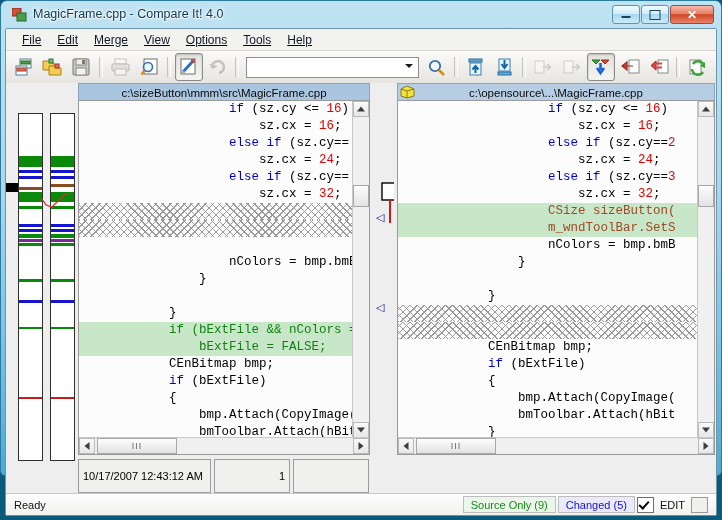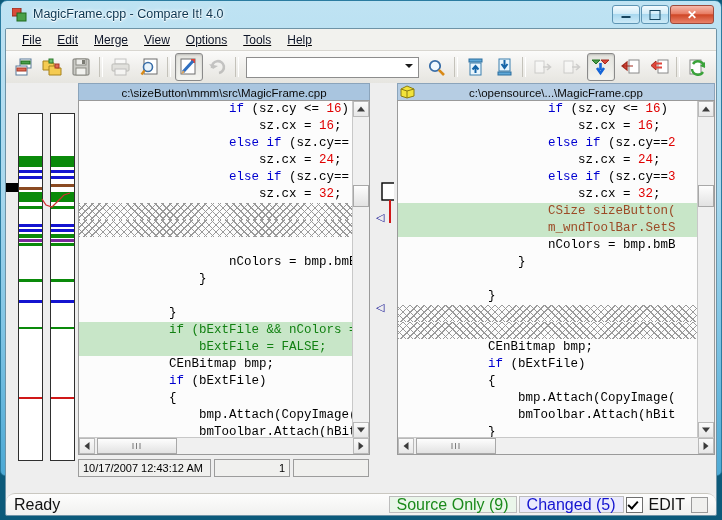--- a/index.html
+++ b/index.html
@@ -201,34 +201,34 @@
     font-size:9px;color:#6a6a6a;letter-spacing:1px;
   }
 
   
   .filefields{
     position:absolute;left:0;right:0;bottom:16px;height:18px;display:flex;gap:3px;
   }
   .ff{
     background:#f0f0ee;border:1px solid #9c9c9c;box-sizing:border-box;
     font-size:11px;color:#000;display:flex;align-items:center;
-    padding:0 4px;height:18px;
+    padding:16px 4px;height:18px;
   }
   .ff.r{justify-content:flex-end;}
 
   
   .markers{position:absolute;left:366px;top:0;bottom:0;width:22px;}
   .mk{position:absolute;left:4px;font-size:11px;color:#00008b;}
 
   
   .statusbar{
     position:absolute;left:0;right:0;bottom:0;height:21px;
     background:linear-gradient(180deg,#fdfdfd,#f1f1ef);
     border-top:1px solid #c9c7c0;
-    display:flex;align-items:center;font-size:16px;border-radius:9px;
+    display:flex;align-items:center;font-size:11px;
   }
   .st-ready{padding-left:8px;color:#111;flex:1;}
   .st-cell{
     height:17px;display:flex;align-items:center;padding:0 7px;
     border:1px solid #bdbdbd;margin-right:2px;box-sizing:border-box;
   }
   .st-src{color:#1b8a1b;background:#eaf6ea;}
   .st-tgt{color:#d01818;background:#fdeeee;}
   .st-chg{color:#1414d0;background:#eaeafc;}
   .st-chk{

